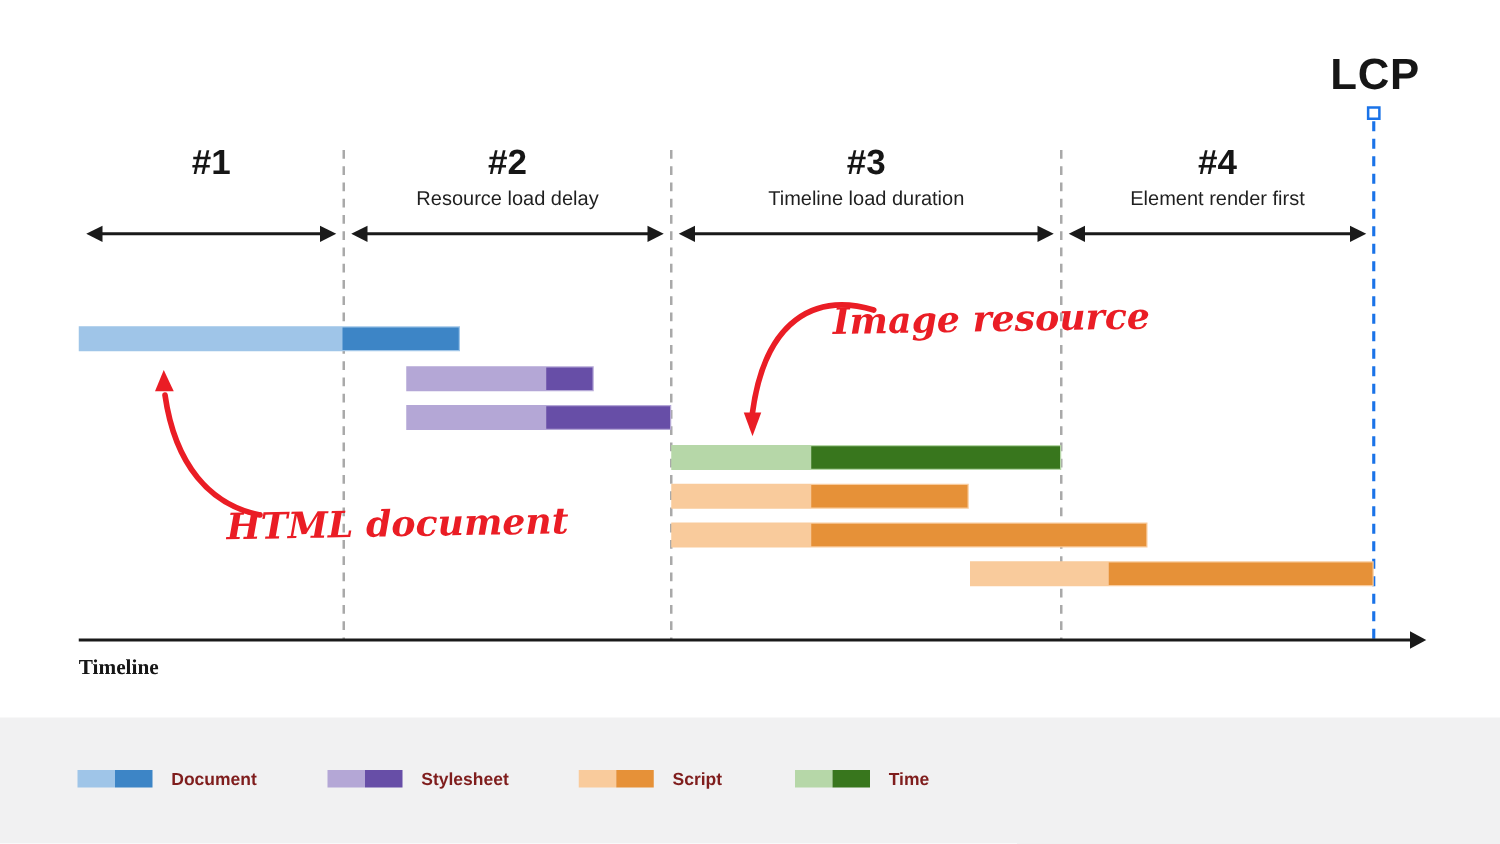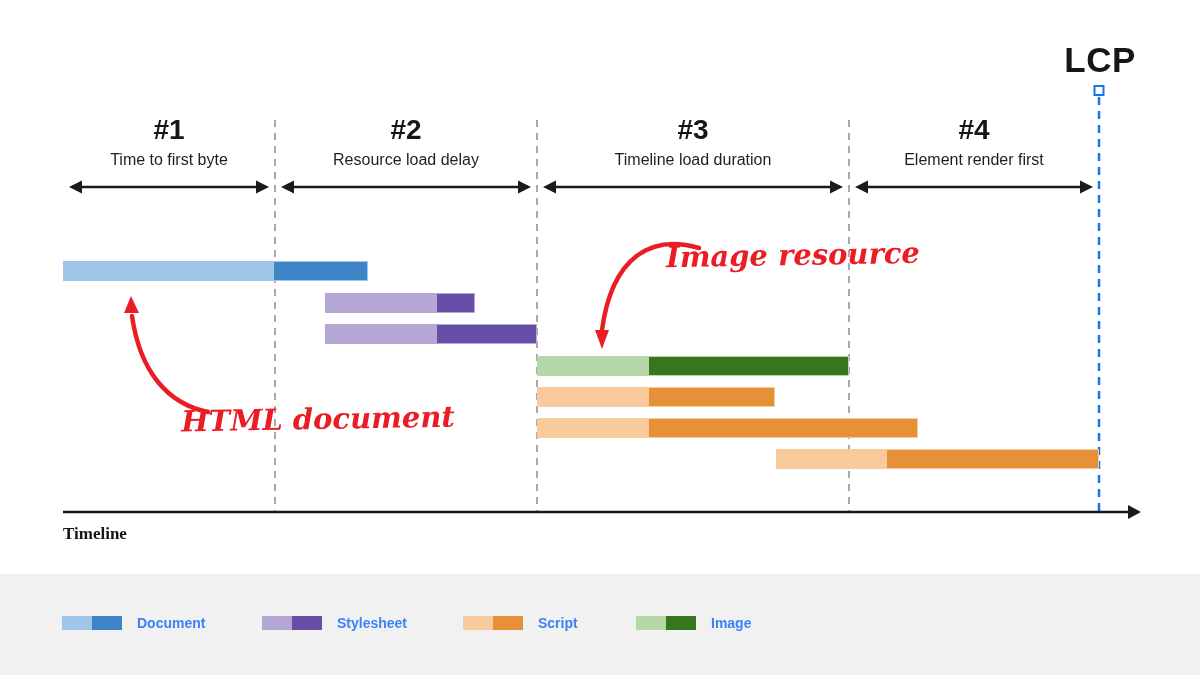--- a/index.html
+++ b/index.html
@@ -33,21 +33,21 @@
     font-style:italic;font-weight:600;font-size:29px;white-space:nowrap;
     color:var(--annotation-red);
   }
   .timeline-label{position:absolute;left:63px;top:524px;font-size:17px;font-weight:600;color:#161616;font-family:Liberation Serif, serif;}
 
   .legend-band{position:absolute;left:0;top:574px;width:1200px;height:101px;background:var(--legend-bg);}
   .legend-item{position:absolute;top:615px;display:flex;align-items:center;}
   .legend-swatch{width:60px;height:14px;position:relative;flex:0 0 auto;margin-right:15px;}
   .legend-swatch .half{position:absolute;top:0;bottom:0;width:50%;}
   .legend-swatch .half.l{left:0;} .legend-swatch .half.r{right:0;}
-  .legend-label{font-size:14px;font-weight:700;color:#3b82f6;}
+  .legend-label{font-size:14px;font-weight:700;color:#7f1d1d;}
 </style>
 </head>
 <body>
 
 <div class="canvas">
 
   <svg class="overlay" id="overlay">
       <line x1="275" y1="120" x2="275" y2="512" stroke="#a9a9a9" stroke-width="2" stroke-dasharray="7 6"></line>
       <line x1="537" y1="120" x2="537" y2="512" stroke="#a9a9a9" stroke-width="2" stroke-dasharray="7 6"></line>
       <line x1="849" y1="120" x2="849" y2="512" stroke="#a9a9a9" stroke-width="2" stroke-dasharray="7 6"></line>
@@ -71,21 +71,20 @@
       <polygon points="124,313 139,313 131,296" fill="#ea1d25"></polygon>
       <path d="M 699 248 C 652 234 612 256 602 330" fill="none" stroke="#ea1d25" stroke-width="4.5" stroke-linecap="round"></path>
       <polygon points="595,330 609,330 602,349" fill="#ea1d25"></polygon>
     </svg>
 
   <div class="lcp-label">LCP</div>
 
   <div id="phase-headers">
       <div class="phase-header" style="left: 63px; width: 212px;">
         <div class="phase-num">#1</div>
-        <div class="phase-name">Time to first byte</div>
       </div>
       <div class="phase-header" style="left: 275px; width: 262px;">
         <div class="phase-num">#2</div>
         <div class="phase-name">Resource load delay</div>
       </div>
       <div class="phase-header" style="left: 537px; width: 312px;">
         <div class="phase-num">#3</div>
         <div class="phase-name">Timeline load duration</div>
       </div>
       <div class="phase-header" style="left: 849px; width: 250px;">
@@ -147,17 +146,17 @@
           <div class="half l" style="background: rgb(249, 203, 156);"></div>
           <div class="half r" style="background: rgb(230, 145, 56);"></div>
         </div>
         <div class="legend-label">Script</div>
       </div>
       <div class="legend-item" style="left: 636px;">
         <div class="legend-swatch">
           <div class="half l" style="background: rgb(182, 215, 168);"></div>
           <div class="half r" style="background: rgb(56, 118, 29);"></div>
         </div>
-        <div class="legend-label">Image</div>
+        <div class="legend-label">Time</div>
       </div>
     </div>
 
 </div>
 
 </body></html>

